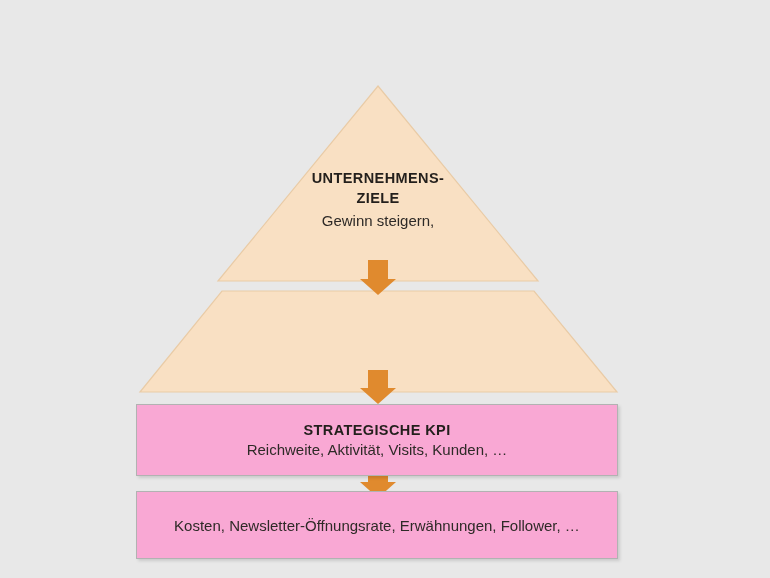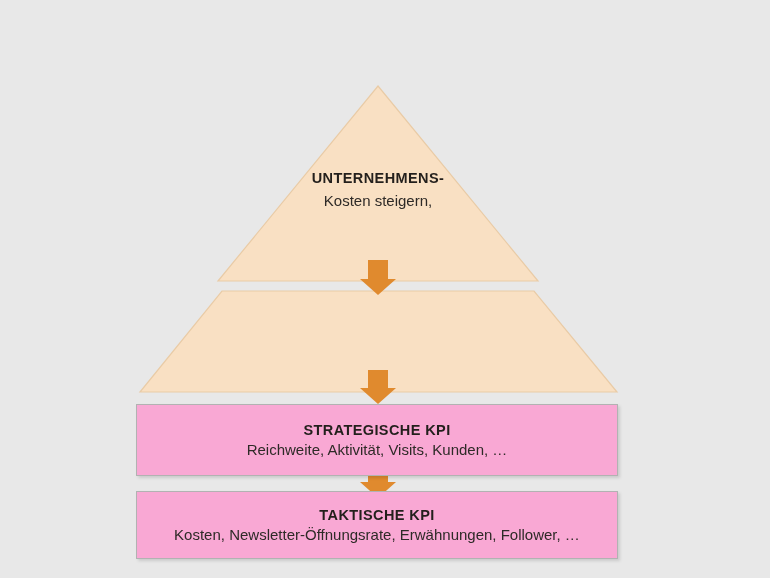--- a/index.html
+++ b/index.html
@@ -102,29 +102,29 @@
       <polygon points="368,334 388,334 388,352 396,352 378,368 360,352 368,352" fill="#e08a2e"></polygon>
     </g>
 
     <g>
       <polygon points="368,429 388,429 388,446 396,446 378,462 360,446 368,446" fill="#e08a2e"></polygon>
     </g>
   </svg>
 
   <div id="apex-text" class="level-text">
     <div class="level-title">UNTERNEHMENS-</div>
-    <div class="level-sub">Kosten steigern,</div>
+    <div class="level-title">ZIELE</div>
+    <div class="level-sub">Gewinn steigern,</div>
   </div>
 
   <div id="mid-text" class="level-text">
   </div>
 
   <div id="box-strategic" class="kpi-box">
     <div class="level-title">STRATEGISCHE  KPI</div>
     <div class="level-sub">Reichweite, Aktivität, Visits, Kunden, …</div>
   </div>
 
   <div id="box-tactical" class="kpi-box">
-    <div class="level-title">TAKTISCHE  KPI</div>
     <div class="level-sub">Kosten, Newsletter-Öffnungsrate,  Erwähnungen, Follower, …</div>
   </div>
 
 </div>
 
 </body></html>

